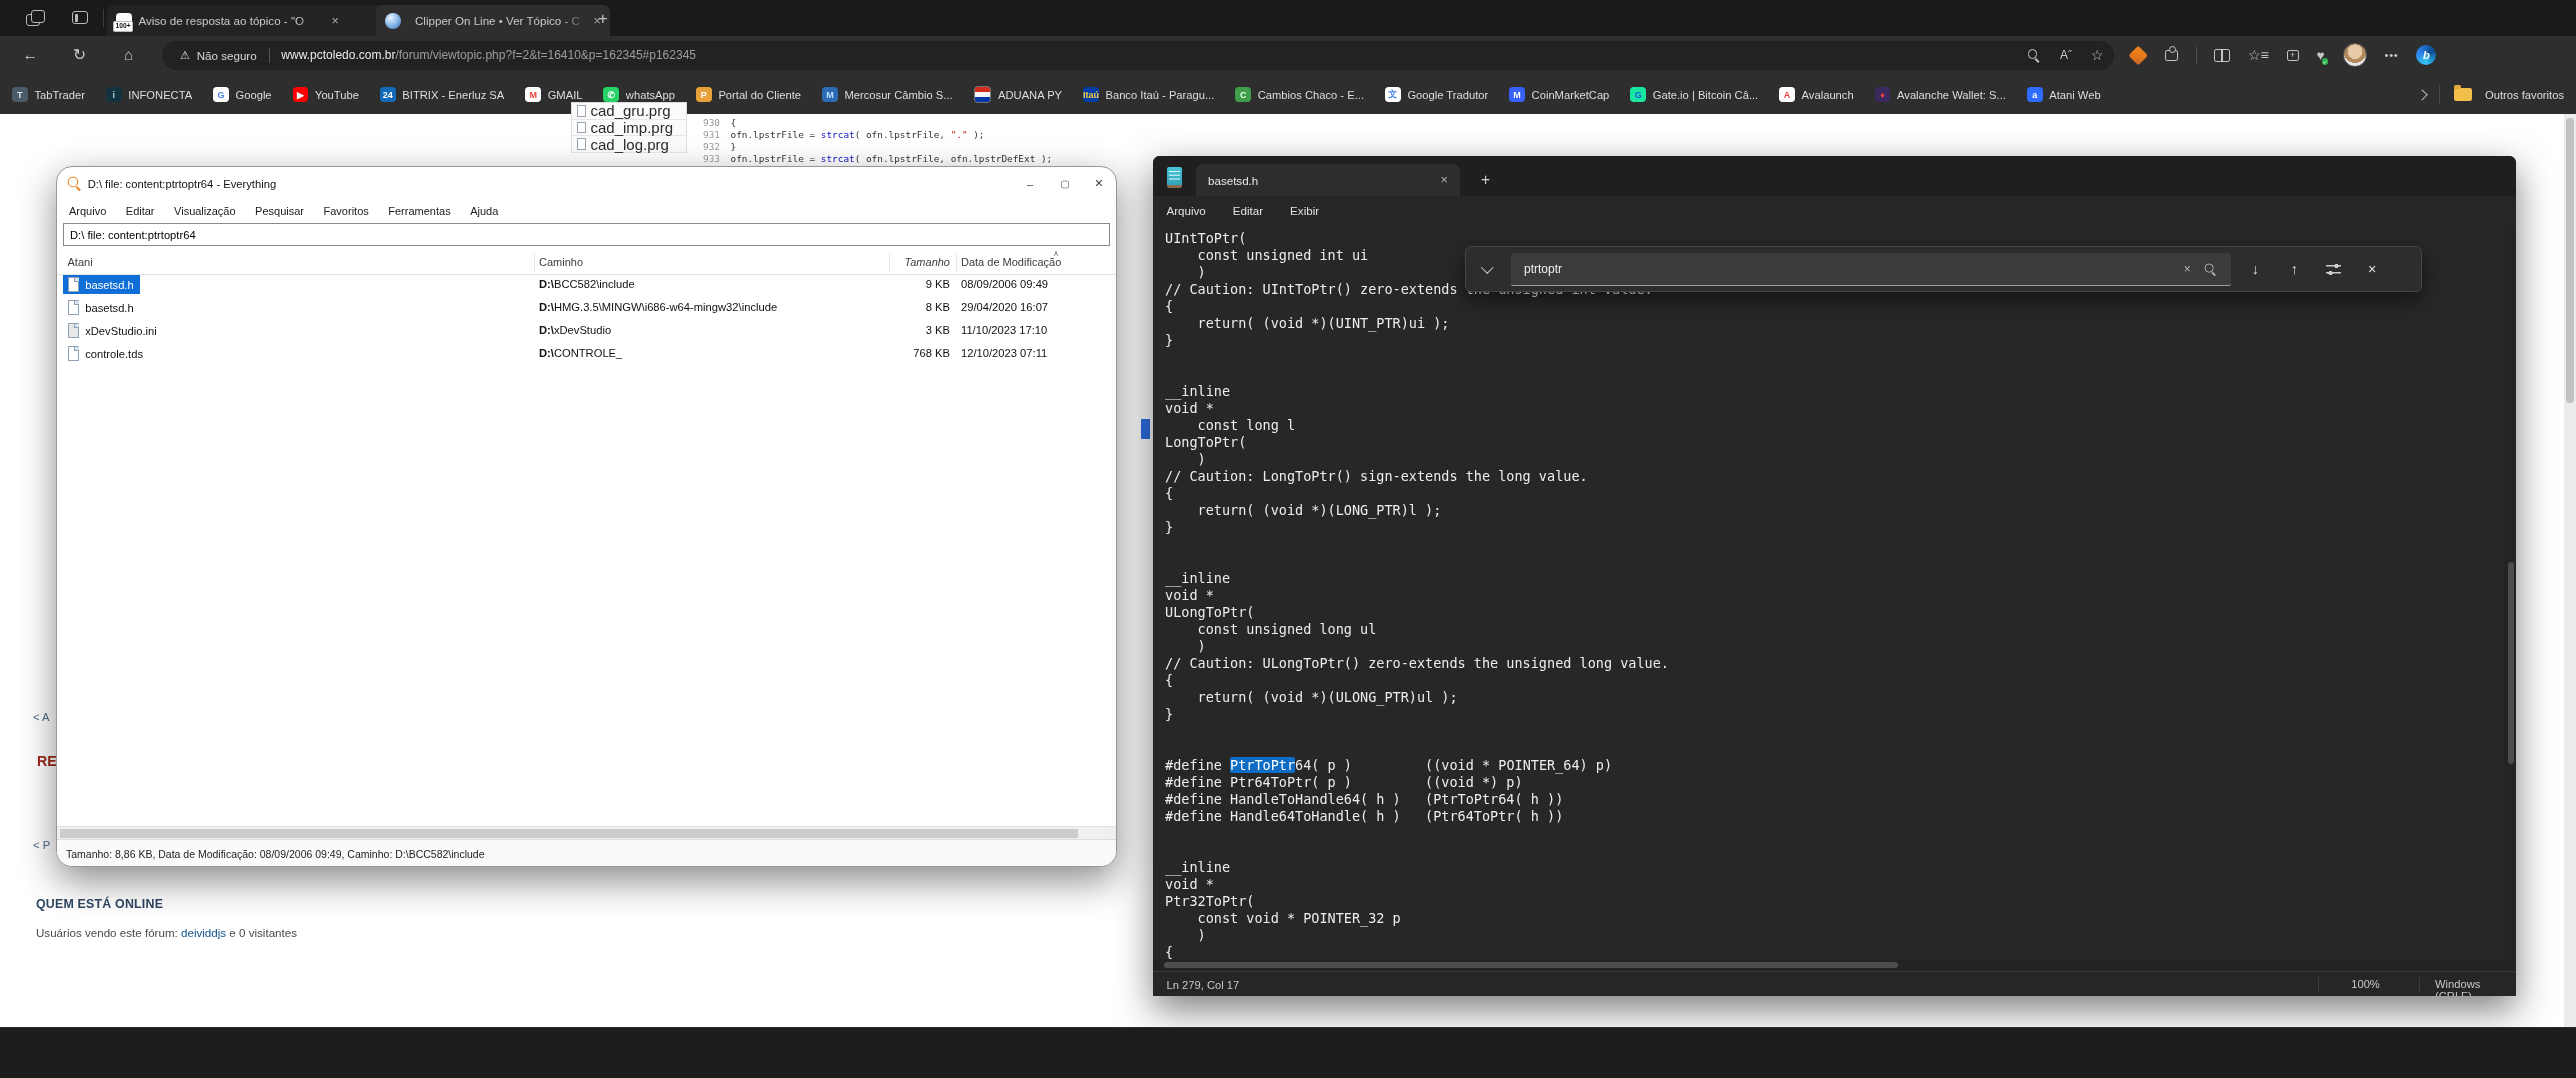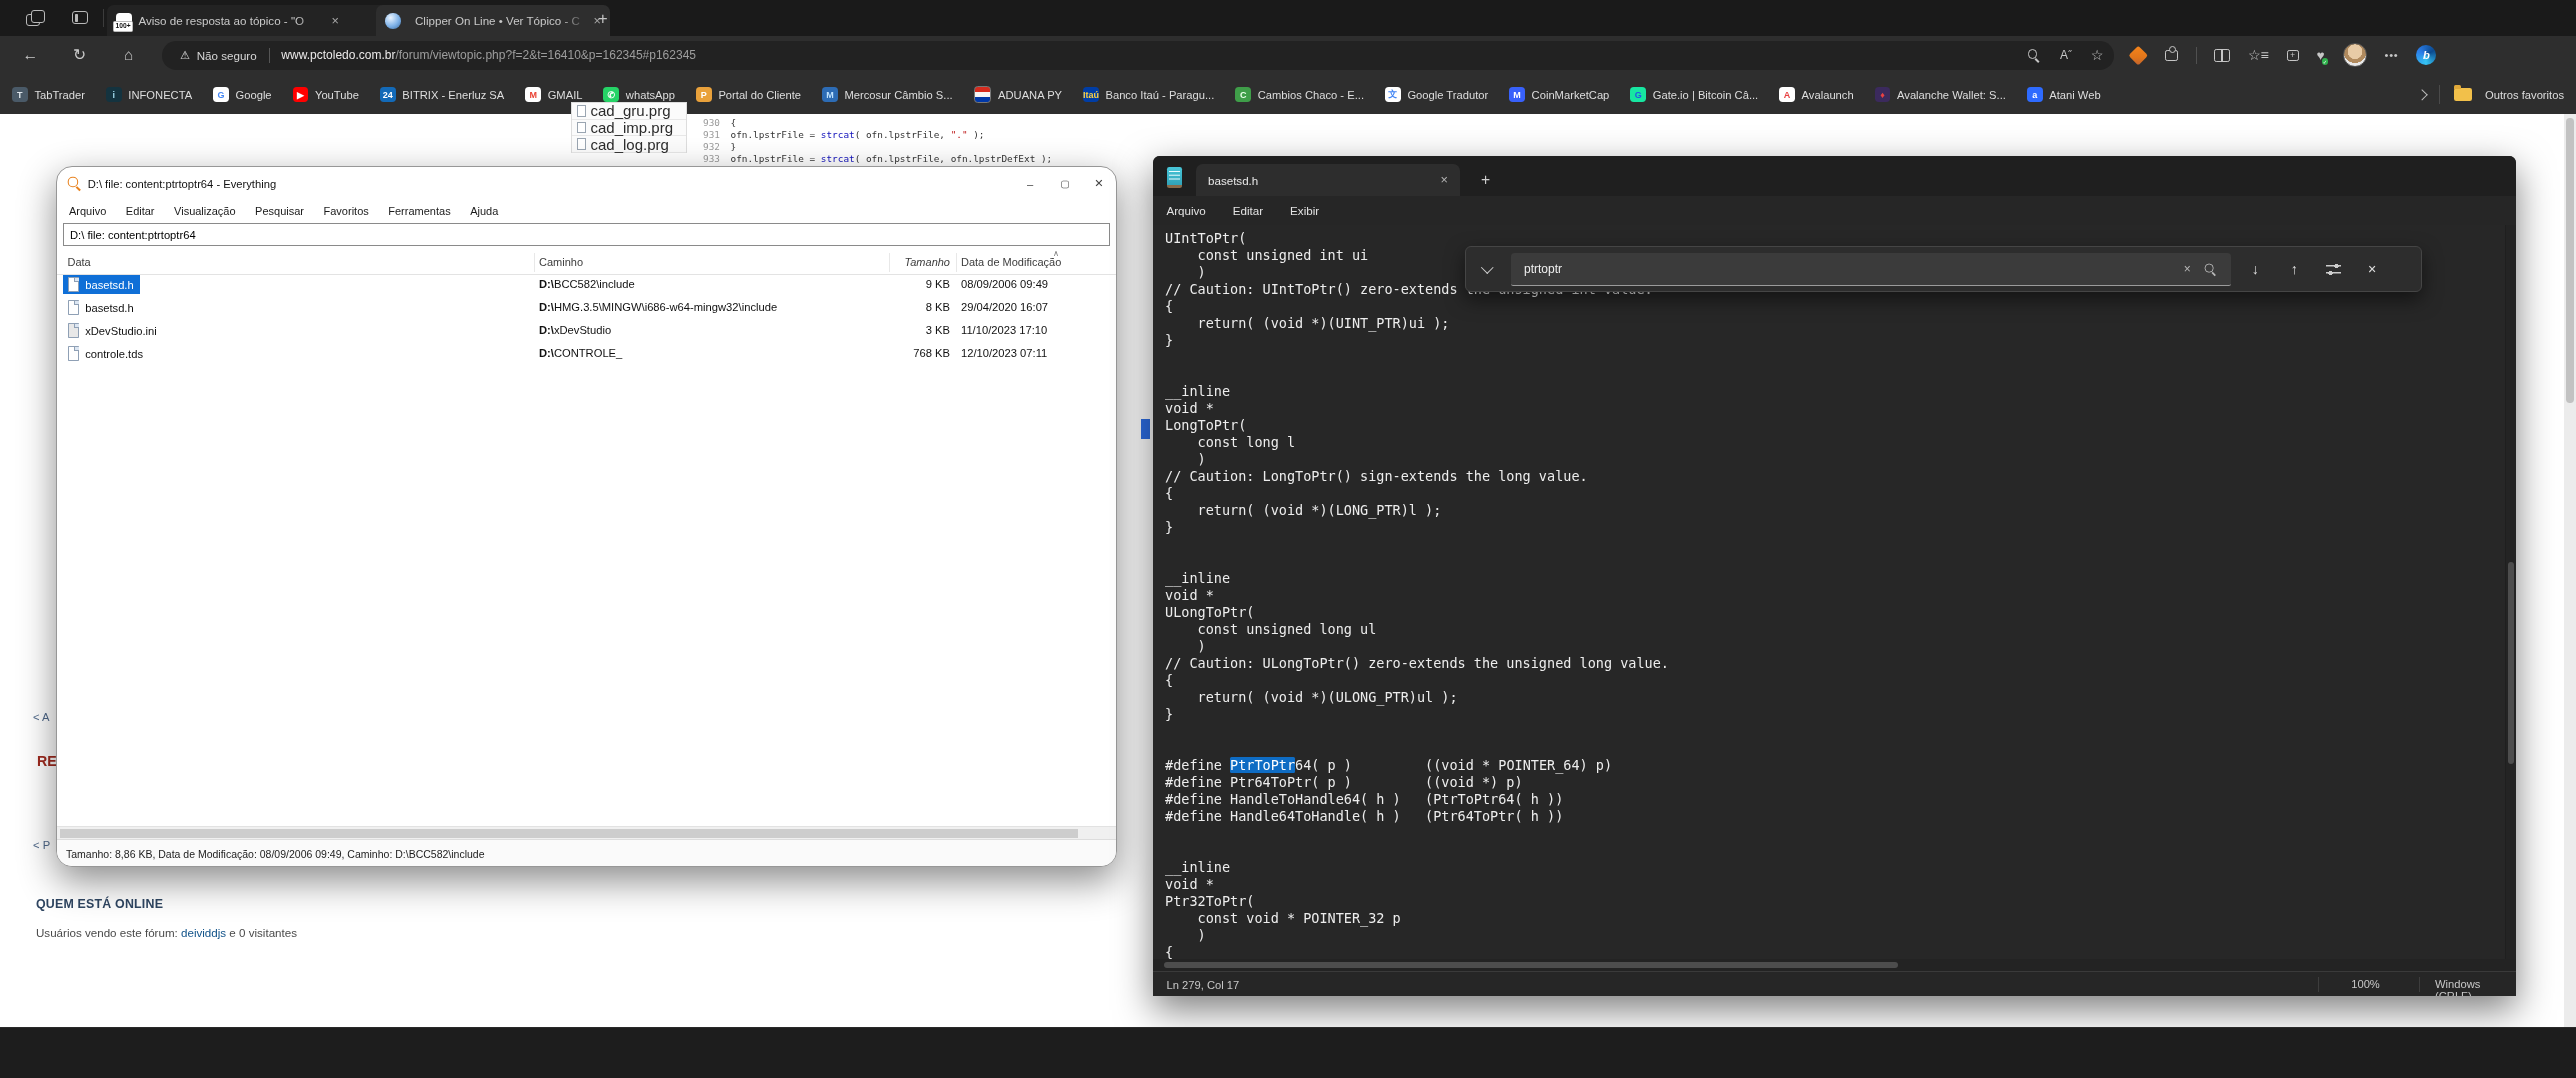--- a/index.html
+++ b/index.html
@@ -343,21 +343,21 @@
         <span>Visualização</span>
         <span>Pesquisar</span>
         <span>Favoritos</span>
         <span>Ferramentas</span>
         <span>Ajuda</span>
     </div>
     <div id="ev-search">
       <input value="D:\ file: content:ptrtoptr64" style="">
     </div>
     <div id="ev-header">
-      <span class="abs" style="left:10.5px;top:4.5px;">Data</span>
+      <span class="abs" style="left:10.5px;top:4.5px;">Atani</span>
       <span class="abs" style="left:482px;top:4.5px;">Caminho</span>
       <span class="abs" style="left:786px;top:4.5px;width:107px;text-align:right;font-style:italic;">Tamanho</span>
       <span class="abs" style="left:904px;top:4.5px;">Data de Modificação</span>
       <span class="abs" style="left:996px;top:-3px;font-size:8.2px;color:#777;">∧</span>
       <span class="ev-colsep" style="left:477px;"></span>
       <span class="ev-colsep" style="left:832px;"></span>
       <span class="ev-colsep" style="left:899px;"></span>
     </div>
     <div id="ev-rows">
       <div class="ev-row selected k-basetsd.h ic-file">
@@ -424,22 +424,22 @@
         <div class="cl">    const unsigned int ui</div>
         <div class="cl">    )</div>
         <div class="cl">// Caution: UIntToPtr() zero-extends the unsigned int value.</div>
         <div class="cl">{</div>
         <div class="cl">    return( (void *)(UINT_PTR)ui );</div>
         <div class="cl">}</div>
         <div class="cl"></div>
         <div class="cl"></div>
         <div class="cl">__inline</div>
         <div class="cl">void *</div>
+        <div class="cl">    const long l</div>
         <div class="cl">LongToPtr(</div>
-        <div class="cl">    const long l</div>
         <div class="cl">    )</div>
         <div class="cl">// Caution: LongToPtr() sign-extends the long value.</div>
         <div class="cl">{</div>
         <div class="cl">    return( (void *)(LONG_PTR)l );</div>
         <div class="cl">}</div>
         <div class="cl"></div>
         <div class="cl"></div>
         <div class="cl">__inline</div>
         <div class="cl">void *</div>
         <div class="cl">ULongToPtr(</div>

